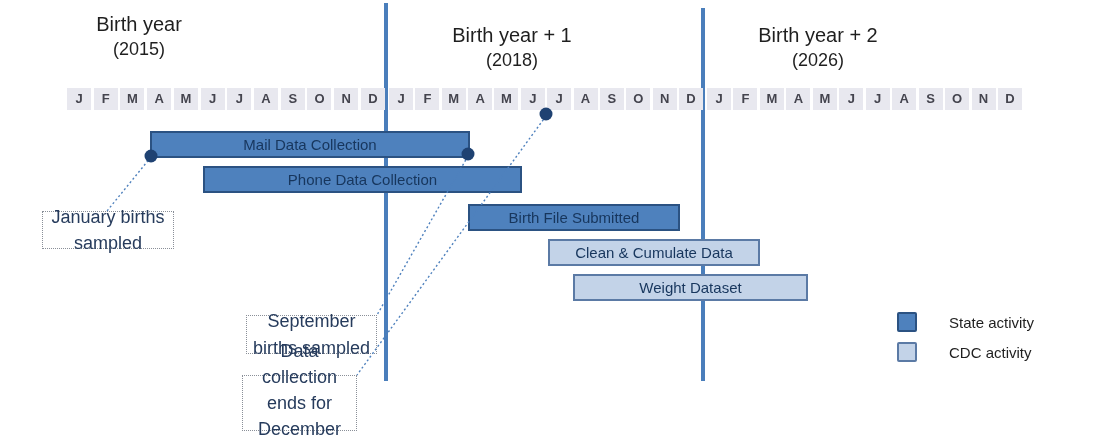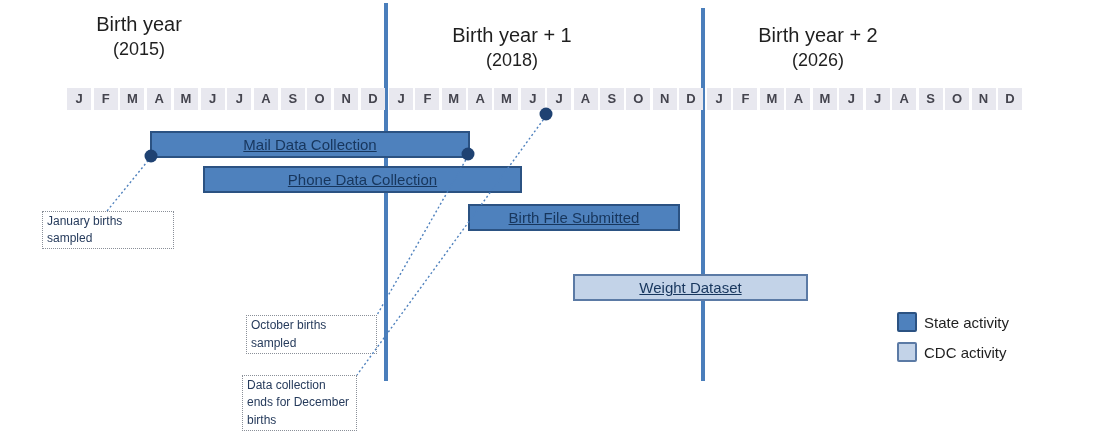--- a/index.html
+++ b/index.html
@@ -14,37 +14,37 @@
   
   .mstrip{position:absolute;top:88px;height:22px;display:flex;justify-content:space-between;}
   .mcell{display:inline-block;width:24px;height:22px;background:var(--month-bg);color:var(--month-text);
          font-size:13px;font-weight:600;text-align:center;line-height:22px;}
 
   
   .vline{position:absolute;width:4px;background:var(--timeline-line);}
 
   
   .bar{position:absolute;height:23px;display:flex;align-items:center;justify-content:center;
-       font-size:15px;color:var(--bar-text);box-sizing:content-box;text-decoration:underline;}
+       font-size:15px;color:var(--bar-text);box-sizing:content-box;}
   .bar.state{background:var(--state-fill);border:2px solid var(--state-border);}
   .bar.cdc{background:var(--cdc-fill);border:2px solid var(--cdc-border);}
 
   
   .note{position:absolute;background:#fff;border:1.5px dotted var(--note-border);
-        color:var(--note-text);font-size:12px;line-height:1.45;text-align:left;
+        color:var(--note-text);font-size:18px;line-height:1.45;text-align:center;
         display:flex;align-items:center;justify-content:center;padding:2px 4px;box-sizing:border-box;}
 
   
   .overlay{position:absolute;left:0;top:0;pointer-events:none;}
   .overlay line{stroke:var(--connector);stroke-width:1.4;stroke-dasharray:2 2.5;}
   .overlay circle{fill:var(--dot);}
 
   
   .legend{position:absolute;display:flex;flex-direction:column;gap:10px;}
-  .legend-row{display:flex;align-items:center;gap:7px;}
+  .legend-row{display:flex;align-items:center;gap:32px;}
   .swatch{width:20px;height:20px;border-radius:2px;box-sizing:border-box;}
   .swatch.state{background:var(--state-fill);border:2px solid var(--state-border);}
   .swatch.cdc{background:var(--cdc-fill);border:2px solid var(--cdc-border);}
   .legend-label{font-size:15px;color:var(--title-text);}
 </style>
 </head>
 <body>
 
 <div class="stage">
 
@@ -109,26 +109,29 @@
 
   <div class="bar state" style="left:150px;top:131px;width:316px">
     <span>Mail Data Collection</span>
   </div>
   <div class="bar state" style="left:203px;top:166px;width:315px">
     <span>Phone Data Collection</span>
   </div>
   <div class="bar state" style="left:468px;top:204px;width:208px">
     <span>Birth File Submitted</span>
   </div>
+  <div class="bar cdc" style="left:548px;top:239px;width:208px">
+    <span>Clean &amp; Cumulate Data</span>
+  </div>
   <div class="bar cdc" style="left:573px;top:274px;width:231px">
     <span>Weight Dataset</span>
   </div>
 
   <div class="note" style="left:42px;top:211px;width:132px;height:38px">January births sampled</div>
-  <div class="note" style="left:246px;top:315px;width:131px;height:39px">October births sampled</div>
+  <div class="note" style="left:246px;top:315px;width:131px;height:39px">September births sampled</div>
   <div class="note" style="left:242px;top:375px;width:115px;height:56px">Data collection ends for December births</div>
 
   <svg class="overlay" width="1115" height="448" viewBox="0 0 1115 448">
     <line x1="151" y1="157" x2="107" y2="211"></line>
     <line x1="468" y1="156" x2="377" y2="315"></line>
     <line x1="546" y1="116" x2="357" y2="375"></line>
     <circle cx="151" cy="156" r="6.5"></circle>
     <circle cx="468" cy="154" r="6.5"></circle>
     <circle cx="546" cy="114" r="6.5"></circle>
   </svg>

